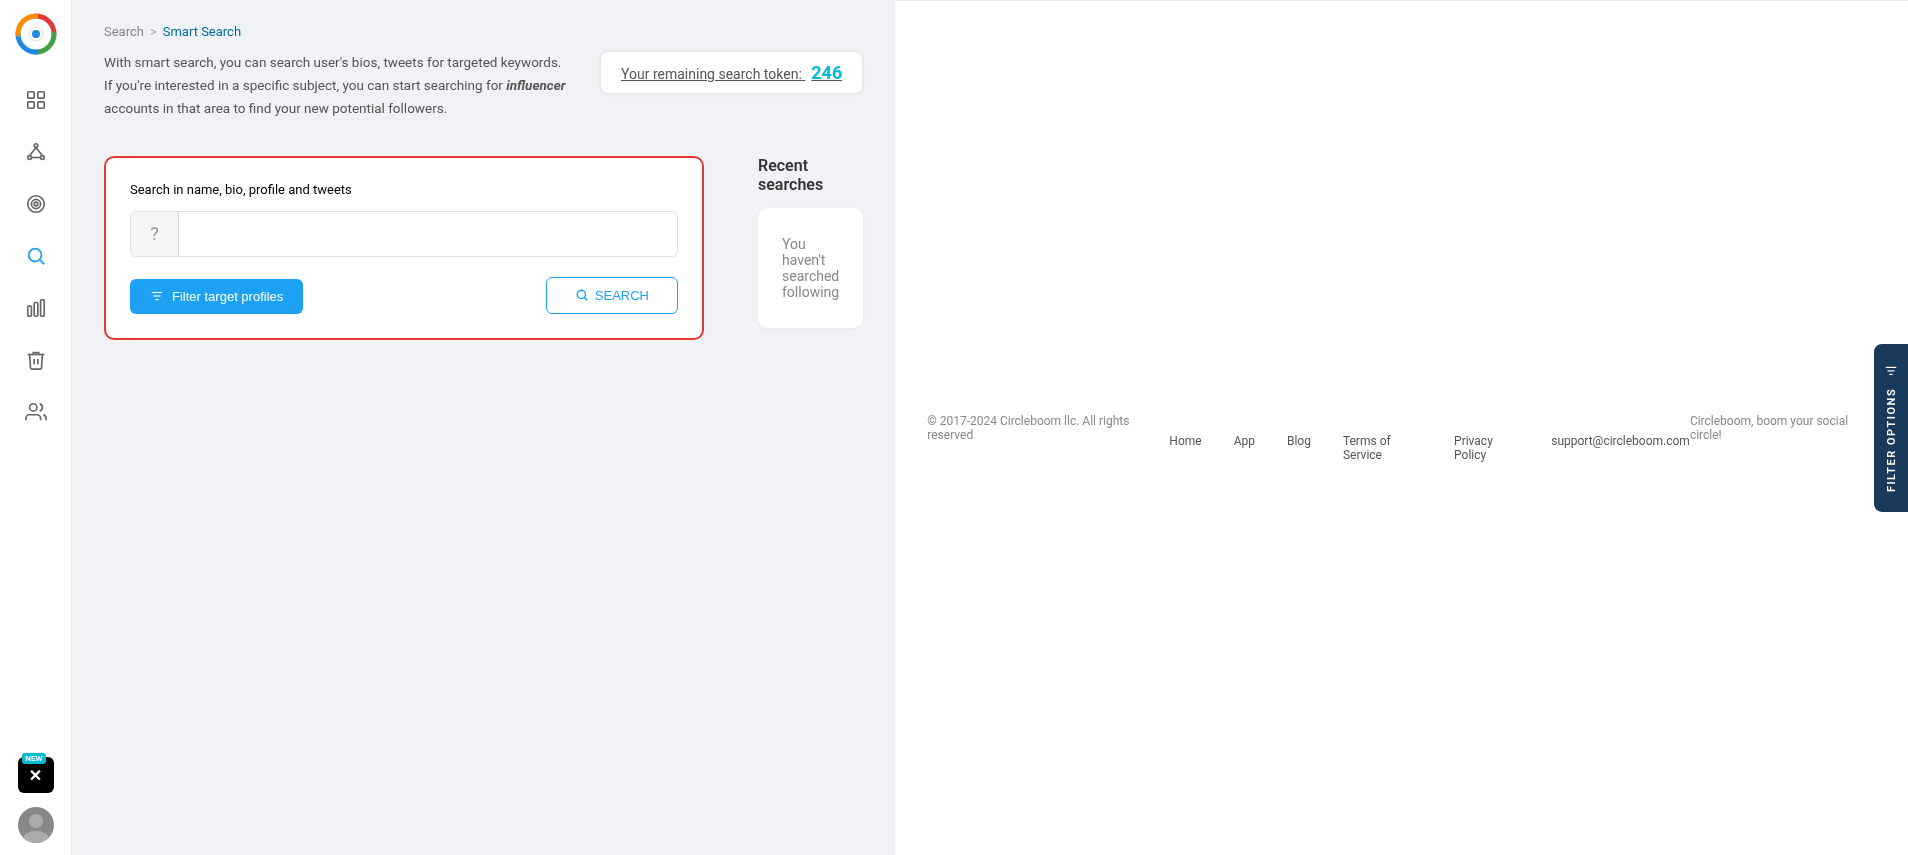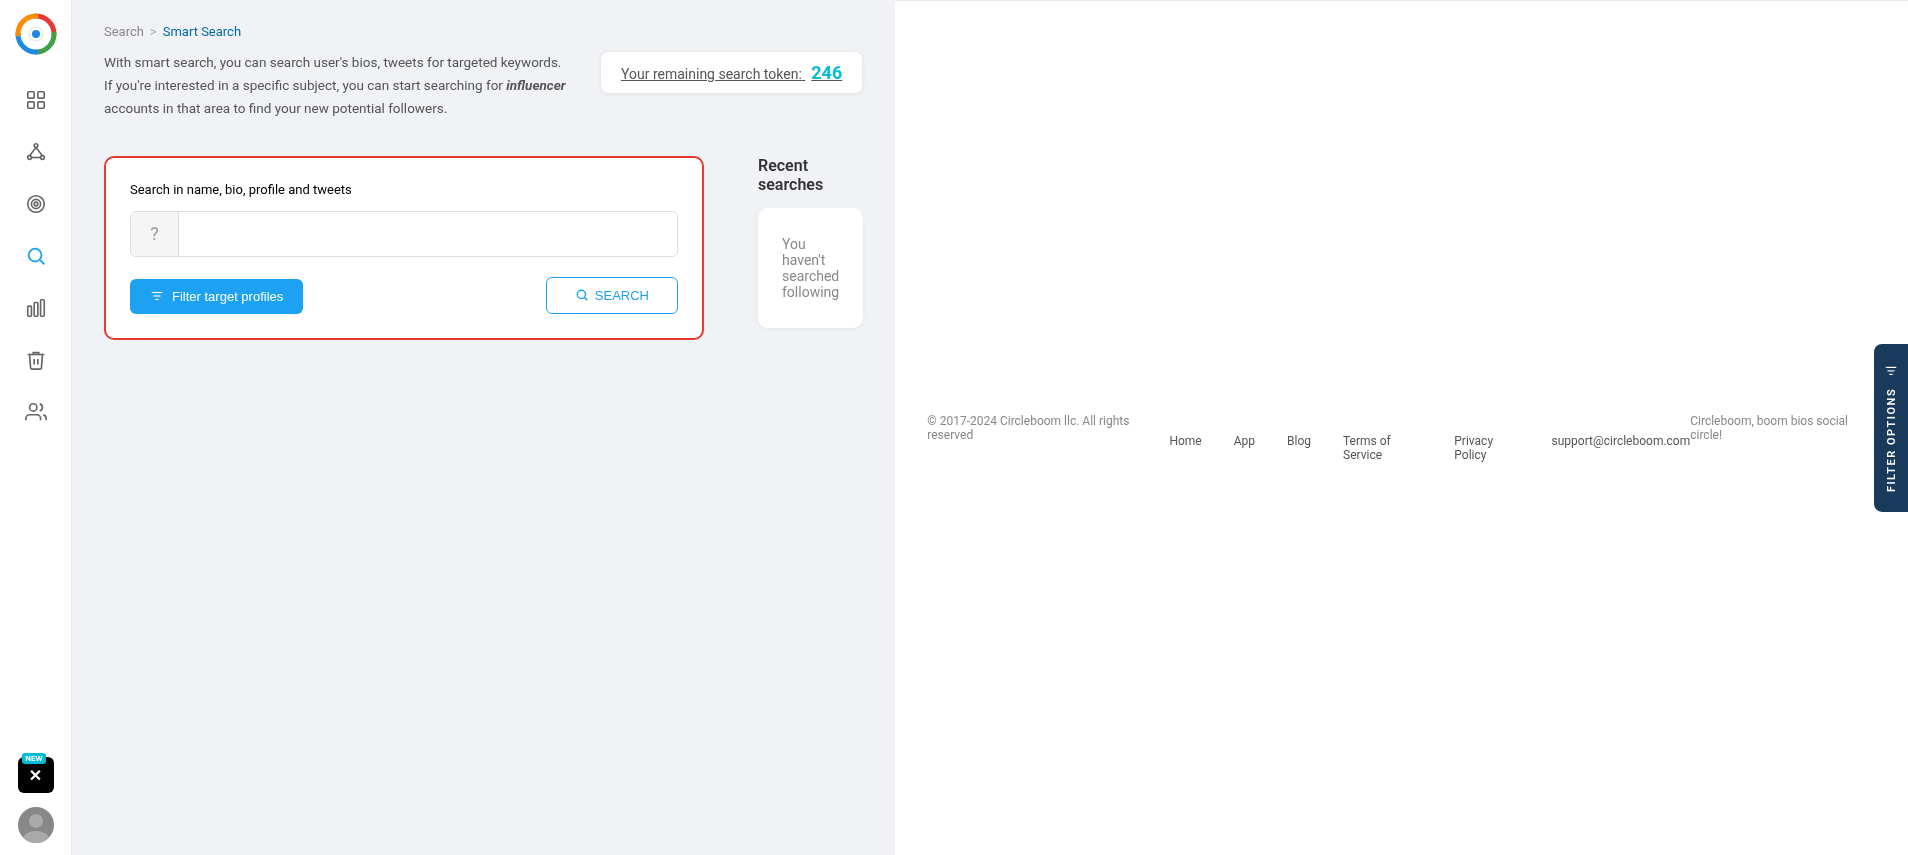--- a/index.html
+++ b/index.html
@@ -459,21 +459,21 @@
   <footer class="footer">
     <span>© 2017-2024 Circleboom llc. All rights reserved</span>
     <div class="footer-links">
       <a>Home</a>
       <a>App</a>
       <a>Blog</a>
       <a>Terms of Service</a>
       <a>Privacy Policy</a>
       <a>support@circleboom.com</a>
     </div>
-    <span>Circleboom, boom bios social circle!</span>
+    <span>Circleboom, boom your social circle!</span>
   </footer>
 </div>
 
 <div class="filter-options-tab">
   <svg width="14" height="14" viewBox="0 0 24 24" fill="none" stroke="white" stroke-width="2">
     <line x1="3" y1="6" x2="21" y2="6"></line>
     <line x1="6" y1="12" x2="18" y2="12"></line>
     <line x1="9" y1="18" x2="15" y2="18"></line>
   </svg>
   <span style="writing-mode:vertical-rl; transform:rotate(180deg); letter-spacing:1.5px; font-size:11px; font-weight:600;">FILTER OPTIONS</span>

